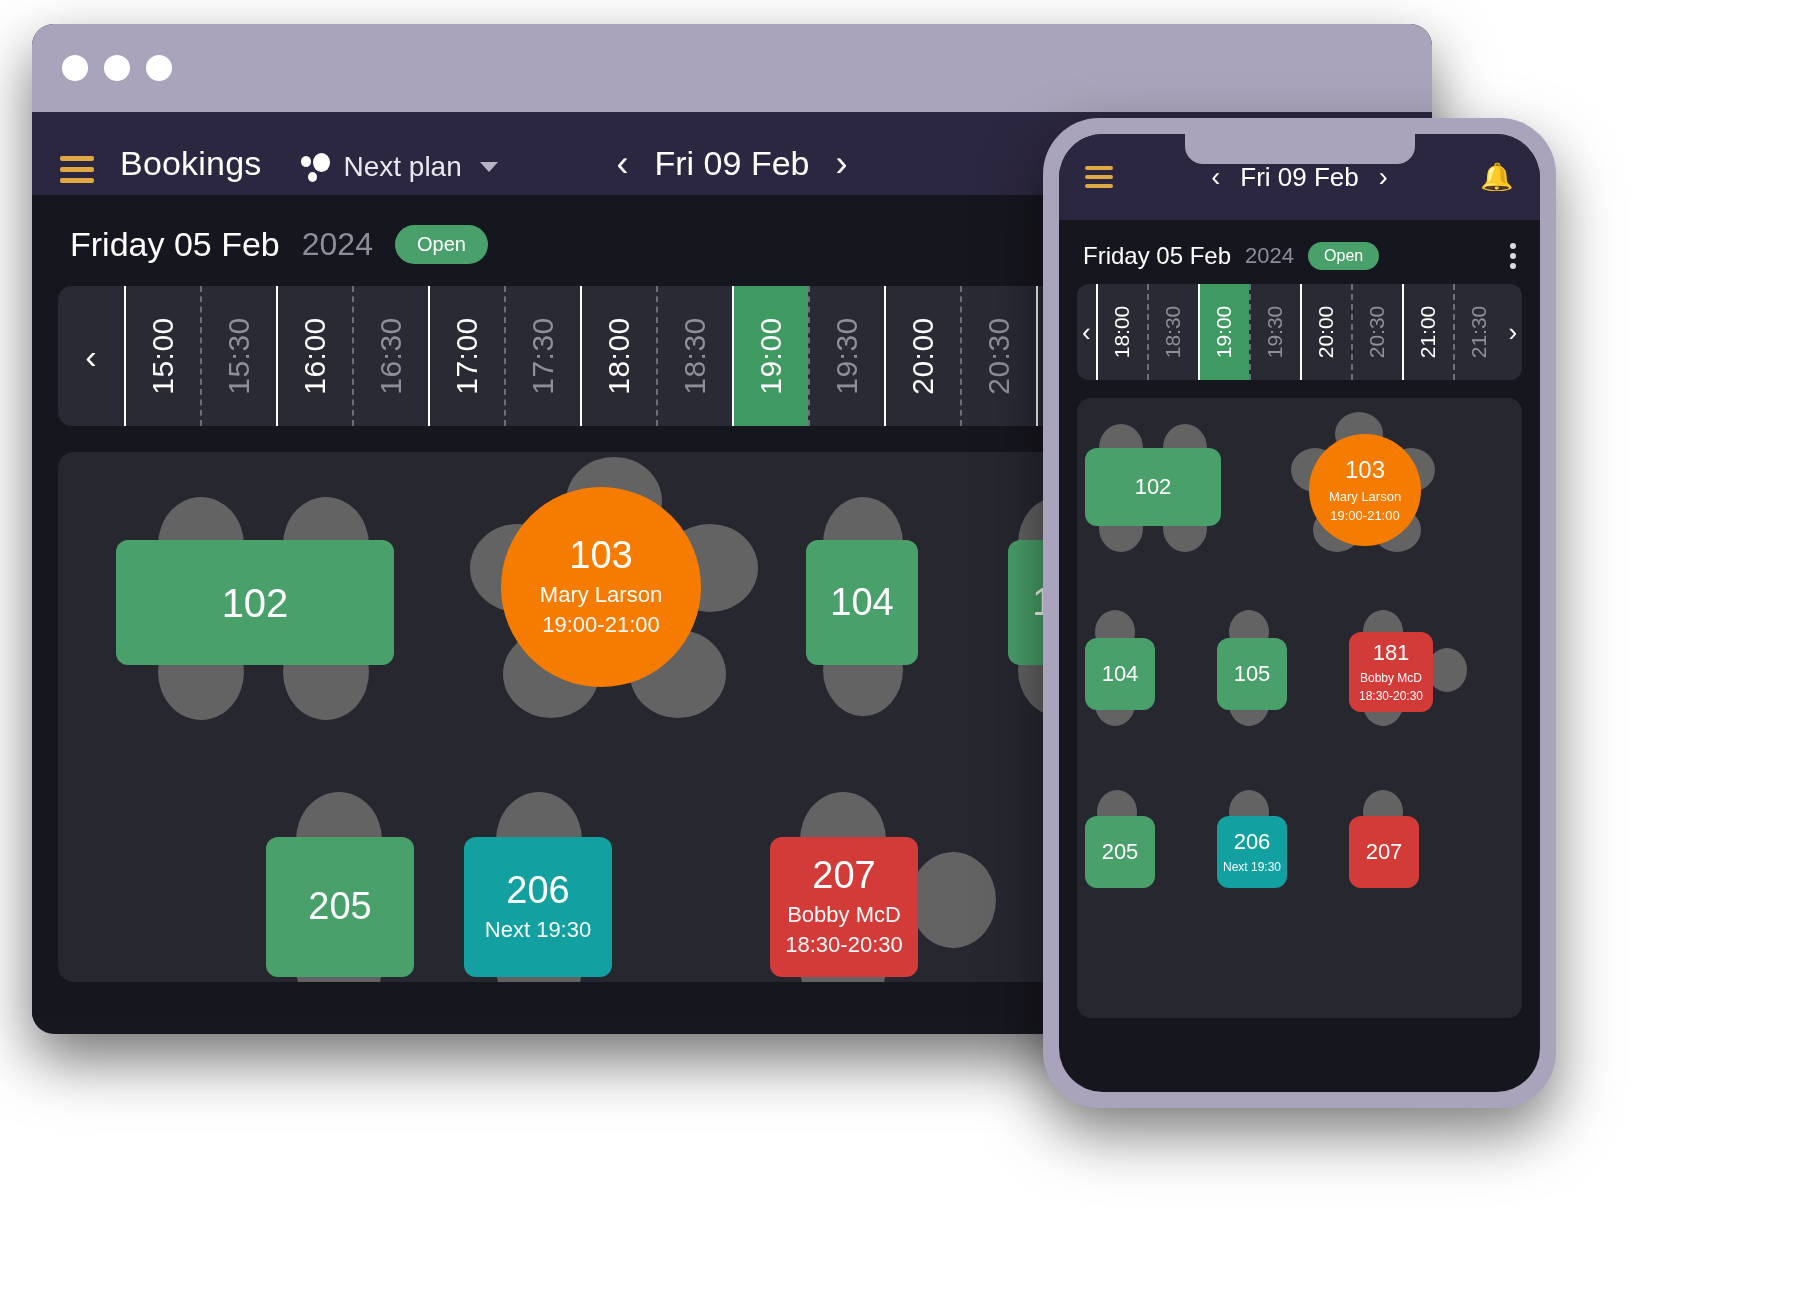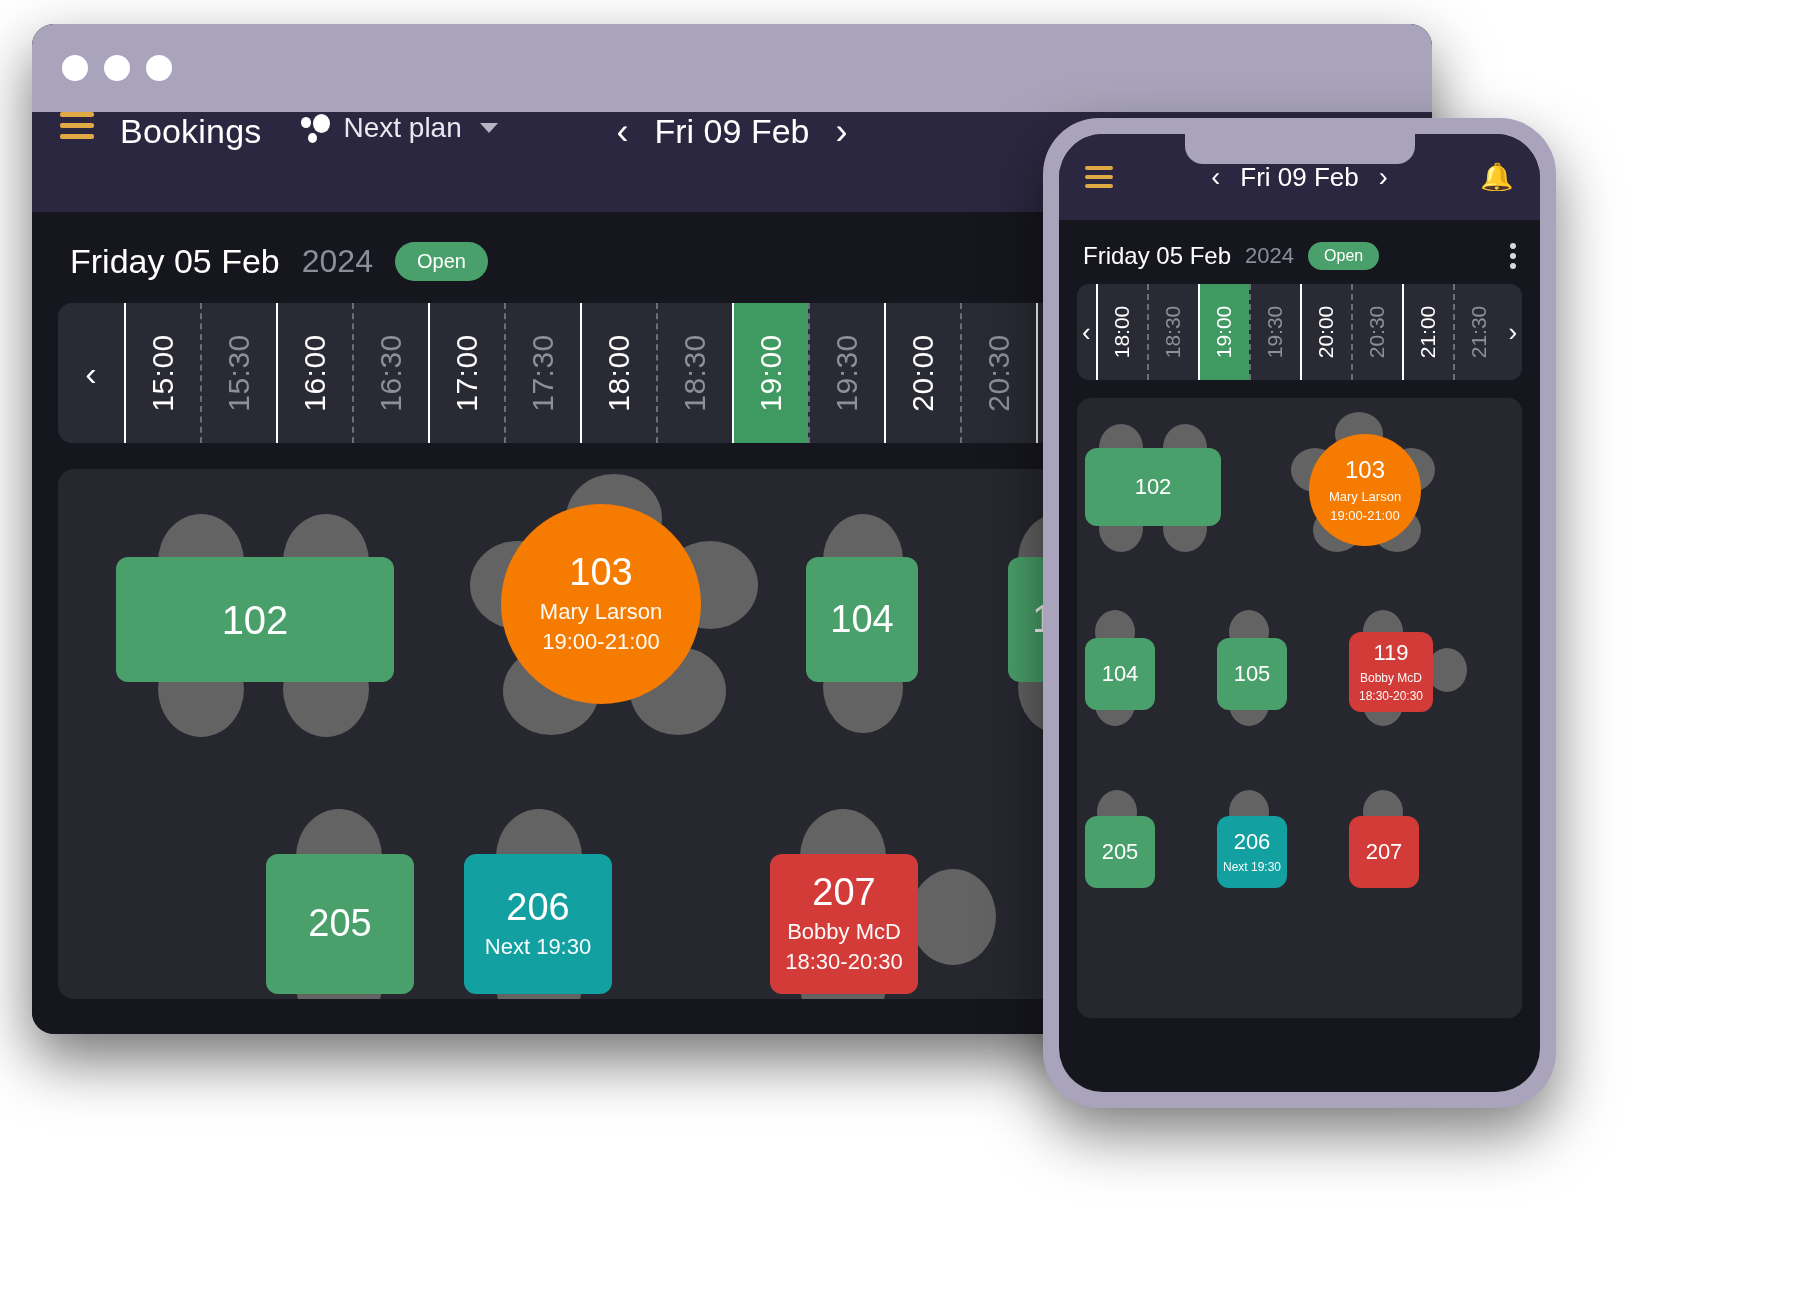--- a/index.html
+++ b/index.html
@@ -23,24 +23,24 @@
   }
   .titlebar {
     height: 88px;
     background: #a9a4bb;
     display: flex; align-items: center;
     padding-left: 30px;
   }
   .dot { width: 26px; height: 26px; border-radius: 50%; background:#fff; margin-right:16px; }
 
   .appbar {
-    height: 100px;
+    height: 83px;
     background: #2c2740;
-    display: flex; align-items: flex-start;
-    padding: 0 28px;
+    display: flex; align-items: flex-end;
+    padding: 12px 28px;
     position: relative;
   }
   .hamburger { width: 34px; display:flex; flex-direction:column; gap:6px; cursor:pointer; margin-right: 26px;}
   .hamburger i { display:block; height:5px; border-radius:2px; background:#e0a944; }
   .appbar-title { color:#fff; font-size:34px; letter-spacing:.2px; }
   .floorplan-btn { display:flex; align-items:center; gap:12px; margin-left: 40px; cursor:pointer;}
   .fp-icon { position:relative; width:30px; height:30px; }
   .fp-icon .c1 { position:absolute; width:17px;height:19px;border-radius:50%;background:#fff; right:1px; top:1px;}
   .fp-icon .c2 { position:absolute; width:10px;height:11px;border-radius:50%;background:#fff; left:0px; top:4px;}
   .fp-icon .c3 { position:absolute; width:9px;height:10px;border-radius:50%;background:#fff; left:7px; bottom:0px;}
@@ -378,21 +378,21 @@
             </div>
             <div class="chair" style="left: 152px; top: 212px; width: 40px; height: 44px;"></div>
             <div class="chair" style="left: 152px; top: 284px; width: 40px; height: 44px;"></div>
             <div class="tbl rect" style="left: 140px; top: 240px; width: 70px; height: 72px; background: rgb(74, 160, 106);">
               <div class="num" style="font-size: 22px;">105</div>
             </div>
             <div class="chair" style="left: 286px; top: 212px; width: 40px; height: 44px;"></div>
             <div class="chair" style="left: 286px; top: 284px; width: 40px; height: 44px;"></div>
             <div class="chair" style="left: 350px; top: 250px; width: 40px; height: 44px;"></div>
             <div class="tbl rect" style="left: 272px; top: 234px; width: 84px; height: 80px; background: rgb(210, 59, 56);">
-              <div class="num" style="font-size: 22px;">119</div>
+              <div class="num" style="font-size: 22px;">181</div>
               <div class="nm" style="font-size: 12px; margin-top: 6px;">Bobby McD</div>
               <div class="tm" style="font-size: 12px; margin-top: 4px;">18:30-20:30</div>
             </div>
             <div class="chair" style="left: 20px; top: 392px; width: 40px; height: 44px;"></div>
             <div class="tbl rect" style="left: 8px; top: 418px; width: 70px; height: 72px; background: rgb(74, 160, 106);">
               <div class="num" style="font-size: 22px;">205</div>
             </div>
             <div class="chair" style="left: 152px; top: 392px; width: 40px; height: 44px;"></div>
             <div class="tbl rect" style="left: 140px; top: 418px; width: 70px; height: 72px; background: rgb(18, 160, 160);">
               <div class="num" style="font-size: 22px;">206</div>

